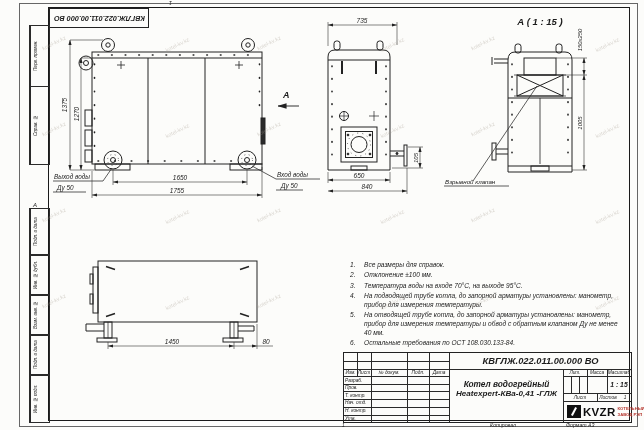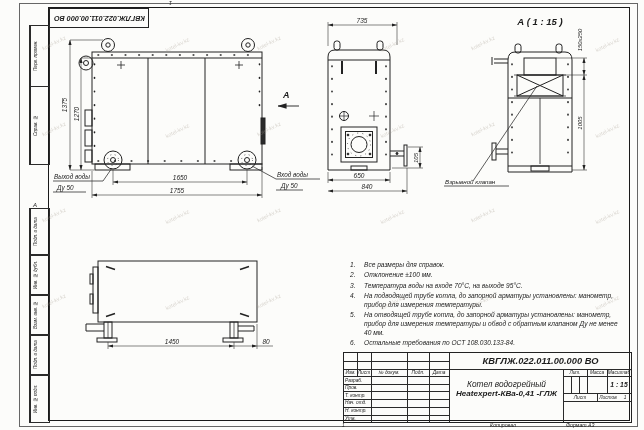--- a/index.html
+++ b/index.html
@@ -343,31 +343,41 @@
     <div class="tcell" style="left:85px;top:16px;width:20px;height:7px;">Дата</div>
 
     <div class="tcell" style="left:1px;top:23.5px;width:26px;height:7px;justify-content:flex-start;">Разраб.</div>
     <div class="tcell" style="left:1px;top:31px;width:26px;height:7px;justify-content:flex-start;">Пров.</div>
     <div class="tcell" style="left:1px;top:38.7px;width:26px;height:7px;justify-content:flex-start;">Т. контр.</div>
     <div class="tcell" style="left:1px;top:46.4px;width:26px;height:7px;justify-content:flex-start;">Нач. отд.</div>
     <div class="tcell" style="left:1px;top:54px;width:26px;height:7px;justify-content:flex-start;">Н. контр.</div>
     <div class="tcell" style="left:1px;top:61.7px;width:26px;height:7px;justify-content:flex-start;">Утв.</div>
 
     <div class="abs" style="left:106px;top:18px;width:113px;height:34px;display:flex;flex-direction:column;align-items:center;justify-content:center;">
-      <div class="it" style="font-size:8.3px;font-weight:400;white-space:nowrap;">Котел водогрейный</div>
+      <div class="it" style="font-size:8.3px;font-weight:700;white-space:nowrap;">Котел водогрейный</div>
       <div class="it" style="font-size:8.1px;font-weight:600;white-space:nowrap;">Heatexpert-КВа-0,41 -ГЛЖ</div>
     </div>
 
     <div class="tcell" style="left:219px;top:16px;width:24px;height:7px;">Лит.</div>
     <div class="tcell" style="left:243px;top:16px;width:20px;height:7px;">Масса</div>
     <div class="tcell" style="left:263px;top:16px;width:24px;height:7px;">Масштаб</div>
     <div class="tcell" style="left:263px;top:23px;width:24px;height:17px;font-size:6.8px;font-weight:600;">1 : 15</div>
 
     <div class="tcell" style="left:219px;top:40px;width:34px;height:8px;">Лист</div>
     <div class="tcell" style="left:253px;top:40px;width:22px;height:8px;">Листов</div>
     <div class="tcell" style="left:275px;top:40px;width:12px;height:8px;">1</div>
 
+    <div class="abs" style="left:220px;top:48px;width:67px;height:21px;display:flex;align-items:center;gap:2px;padding-left:3px;">
+      <div style="width:14px;height:13px;background:#111;position:relative;flex:none;">
+        <div style="position:absolute;left:6px;top:2px;width:2px;height:9px;background:#fff;transform:rotate(28deg);"></div>
+      </div>
+      <div style="font-size:11.5px;font-weight:bold;letter-spacing:0.3px;color:#0d0d0d;">KVZR</div>
+      <div style="display:flex;flex-direction:column;line-height:1.25;">
+        <span style="font-size:4.2px;font-weight:bold;color:#b5342c;white-space:nowrap;">КОТЕЛЬНЫЙ</span>
+        <span style="font-size:4.2px;font-weight:bold;color:#b5342c;white-space:nowrap;">ЗАВОД РЭП</span>
+      </div>
+    </div>
   </div>
 
   <div class="abs it" style="left:480px;top:422px;width:46px;text-align:center;font-size:5.2px;">Копировал</div>
   <div class="abs it" style="left:566px;top:422px;font-size:5.2px;">Формат А3</div>
 
 </div>
 
 </body></html>

